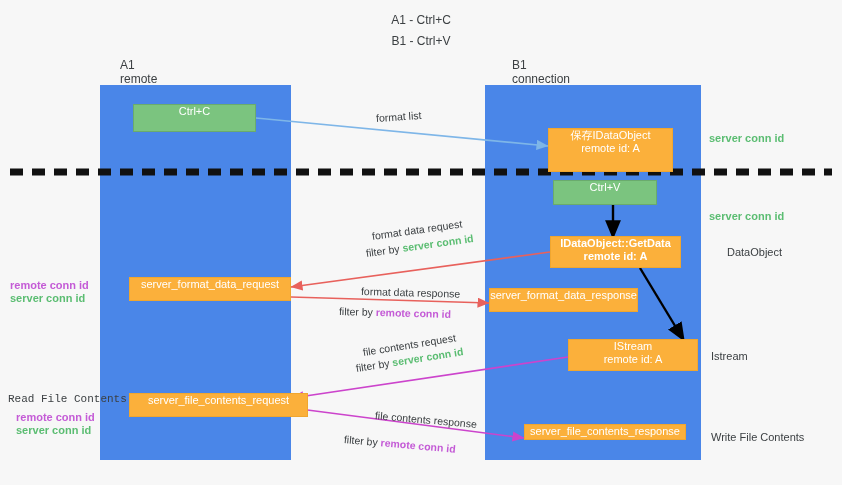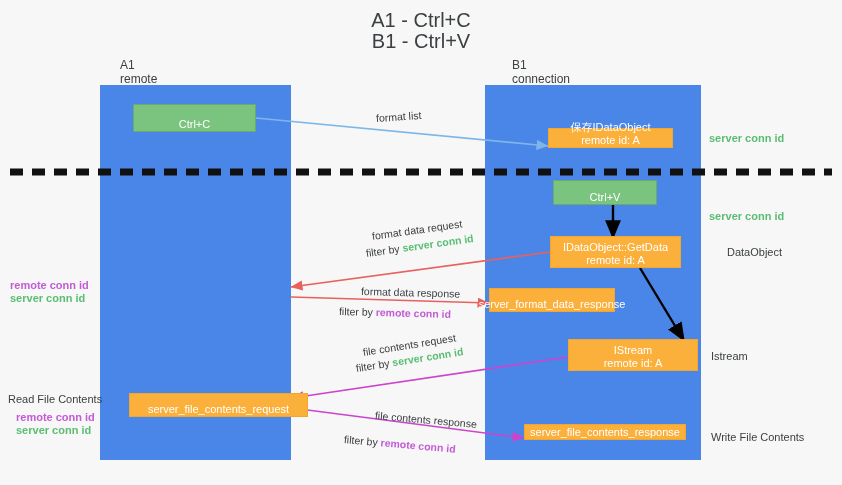--- a/index.html
+++ b/index.html
@@ -10,39 +10,39 @@
     position:relative;overflow:hidden;
     color:#3c4043;
   }
   #stage{position:absolute;left:0;top:0;width:842px;height:485px;}
   svg.layer{position:absolute;left:0;top:0;width:842px;height:485px;overflow:visible;}
   .abs{position:absolute;}
 
   
   #title{
     left:0;top:10px;width:842px;text-align:center;
-    font-size:20px;line-height:21px;color:#3c4043;
+    font-size:12px;line-height:21px;color:#3c4043;
   }
 
   
   .lane-head{
     font-size:12px;line-height:14px;color:#3c4043;
   }
   .lane-head .l1{display:block;}
   .lane-head .l2{display:block;}
 
   
   .lane{background:#4a86e8;}
 
   
   .node{
     position:absolute;
     box-sizing:border-box;
     display:flex;flex-direction:column;
-    align-items:center;justify-content:flex-end;
+    align-items:center;justify-content:flex-start;
     color:#ffffff;font-size:11px;line-height:13px;
     text-align:center;
     border:1px solid rgba(0,0,0,0.07);
   }
   .node.green{background:#7bc47f;border-color:#6aab6d;}
   .node.orange{background:#fbb03b;border-color:#f0a62f;}
   .node .ln{display:block;white-space:nowrap;}
 
   
   .mlabel{position:absolute;font-size:11px;line-height:13px;white-space:nowrap;}
@@ -112,41 +112,44 @@
 
     <path d="M568,357 L292,398" stroke="#cc44cc" stroke-width="1.6" fill="none" marker-end="url(#ah-mag)"></path>
 
     <path d="M292,408 L524,438" stroke="#cc44cc" stroke-width="1.6" fill="none" marker-end="url(#ah-mag)"></path>
   </svg>
 
   <div class="node green" style="left:133px;top:104px;width:123px;height:28px;">
     <span class="ln">Ctrl+C</span>
   </div>
 
-  <div class="node orange" style="left:548px;top:128px;width:125px;height:20px;">
+  <div class="node orange" style="left:548px;top:128px;width:125px;height:44px;">
     <span class="ln">保存IDataObject</span>
     <span class="ln">remote id: A</span>
   </div>
 
   <div class="node green" style="left:553px;top:180px;width:104px;height:25px;">
     <span class="ln">Ctrl+V</span>
   </div>
 
-  <div class="node orange" style="left:550px;top:236px;width:131px;height:32px;">
+  <div class="node orange" style="left:550px;top:236px;width:131px;height:32px;font-weight:bold;">
     <span class="ln">IDataObject::GetData</span>
     <span class="ln">remote id: A</span>
   </div>
 
   <div class="node orange" style="left:568px;top:339px;width:130px;height:32px;">
     <span class="ln">IStream</span>
     <span class="ln">remote id: A</span>
   </div>
 
+  <div class="node orange" style="left:129px;top:277px;width:162px;height:24px;">
+    <span class="ln">server_format_data_request</span>
+  </div>
 
-  <div class="node orange" style="left:489px;top:288px;width:126px;height:24px;">
+  <div class="node orange" style="left:489px;top:288px;width:149px;height:24px;">
     <span class="ln">server_format_data_response</span>
   </div>
 
   <div class="node orange" style="left:129px;top:393px;width:179px;height:24px;">
     <span class="ln">server_file_contents_request</span>
   </div>
 
   <div class="node orange" style="left:524px;top:424px;width:162px;height:16px;">
     <span class="ln">server_file_contents_response</span>
   </div>
@@ -175,17 +178,17 @@
 
   <div class="mlabel green-t" style="left:709px;top:132px;">server conn id</div>
   <div class="mlabel green-t" style="left:709px;top:210px;">server conn id</div>
   <div class="mlabel dark" style="left:711px;top:246px;padding-left:16px;">DataObject</div>
   <div class="mlabel dark" style="left:711px;top:350px;">Istream</div>
   <div class="mlabel dark" style="left:711px;top:431px;">Write File Contents</div>
 
   <div class="mlabel purple-t" style="left:10px;top:279px;">remote conn id</div>
   <div class="mlabel green-t" style="left:10px;top:292px;">server conn id</div>
 
-  <div class="mlabel dark" style="left:8px;top:393px;">Read File Contents</div>
+  <div class="mlabel dark" style="left:8px;top:393px;font-family:Liberation Mono, monospace;">Read File Contents</div>
   <div class="mlabel purple-t" style="left:16px;top:411px;">remote conn id</div>
   <div class="mlabel green-t" style="left:16px;top:424px;">server conn id</div>
 
 </div>
 
 </body></html>

